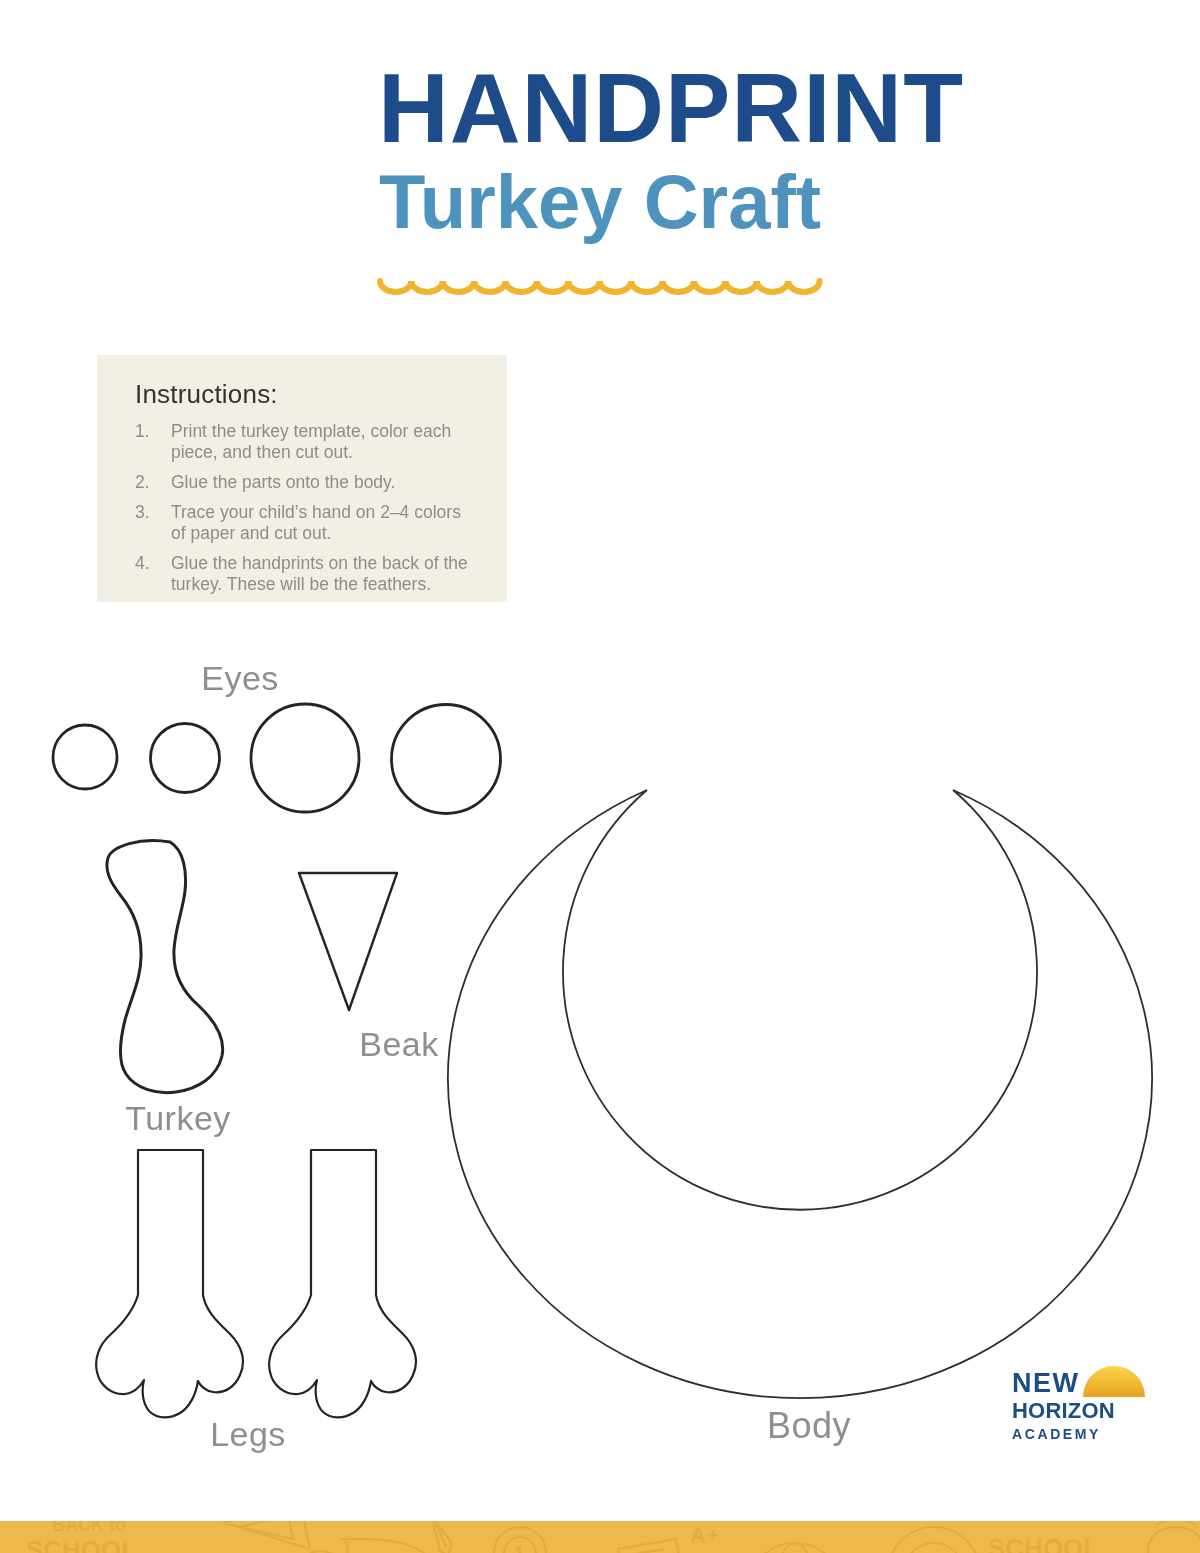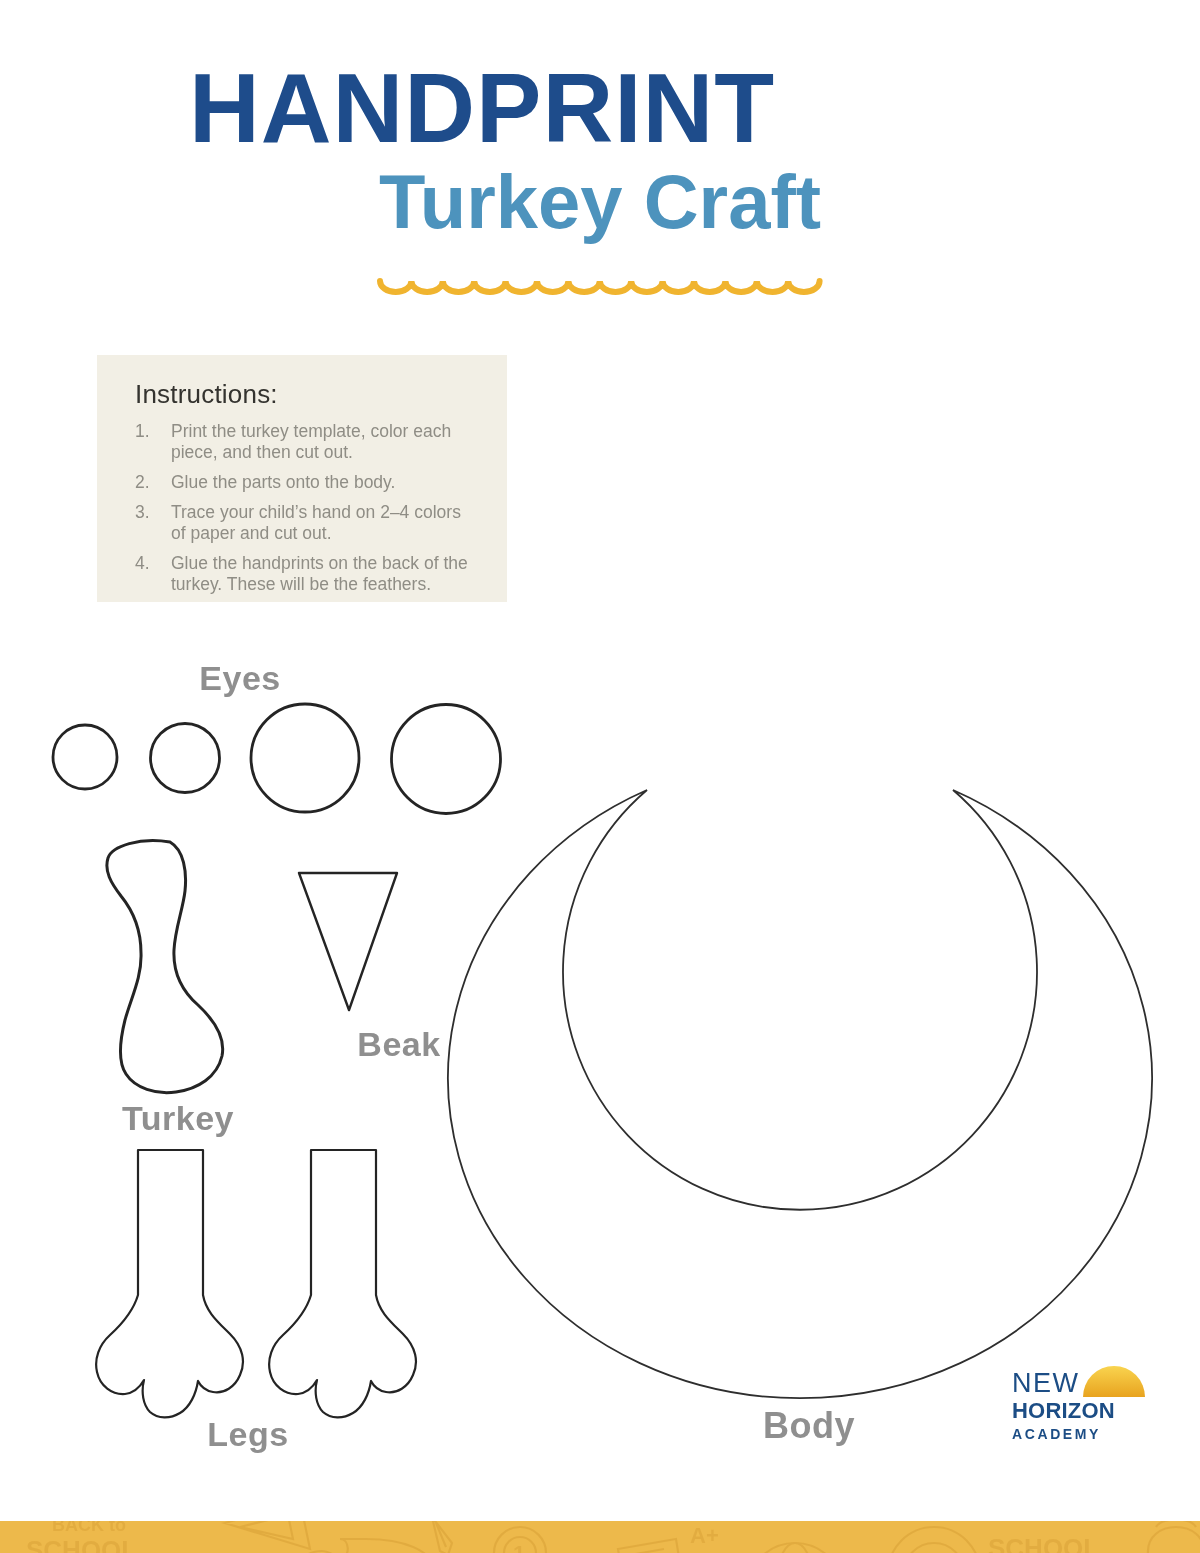--- a/index.html
+++ b/index.html
@@ -5,21 +5,21 @@
   html,body{margin:0;padding:0;background:#ffffff;}
   .page{
     position:relative;
     width:1200px;height:1553px;
     background:#ffffff;
     font-family:"Liberation Sans", sans-serif;
     overflow:hidden;
   }
   .title-main{
     position:absolute;left:0;top:52px;width:964px;
-    text-align:center;
+    text-align:right;
     font-size:98px;font-weight:700;letter-spacing:1px;
     color:#1e4c8b;margin:0;
   }
   .title-sub{
     position:absolute;left:0;top:158px;width:1200px;
     text-align:center;
     font-size:76px;font-weight:700;letter-spacing:0px;
     color:#4d93bd;margin:0;
   }
   .squiggle{
@@ -41,30 +41,30 @@
     font-size:17.5px;line-height:1.2;
   }
   .ins-item .num{
     flex:0 0 36px;
   }
   .ins-item .txt{
     flex:1 1 auto;max-width:332px;
   }
   .part-label{
     position:absolute;transform:translateX(-50%);
-    color:#8f8f8f;font-size:34px;font-weight:700;letter-spacing:0.5px;
+    color:#8f8f8f;font-size:34px;font-weight:400;letter-spacing:0.5px;
     white-space:nowrap;
   }
   .shapes-svg{position:absolute;left:0;top:0;}
   .logo{
     position:absolute;left:1012px;top:1363px;width:140px;
     color:#1c4d85;
   }
   .logo-row1{display:flex;align-items:flex-end;height:34px;}
-  .logo-new{font-size:27px;font-weight:400;letter-spacing:1.5px;line-height:1;margin-top:24px;}
+  .logo-new{font-size:27px;font-weight:700;letter-spacing:1.5px;line-height:1;margin-top:24px;}
   .logo-sun{margin-left:2px;margin-bottom:0px;}
   .logo-horizon{font-size:22px;font-weight:700;letter-spacing:0.2px;line-height:1;margin-top:3px;}
   .logo-academy{font-size:14px;font-weight:700;letter-spacing:2.6px;line-height:1;margin-top:5px;}
   .footer-band{
     position:absolute;left:0;top:1477px;width:1200px;height:76px;
     background:#edb94b;overflow:hidden;margin-top:44px;
   }
 </style>
 </head>
 <body>

